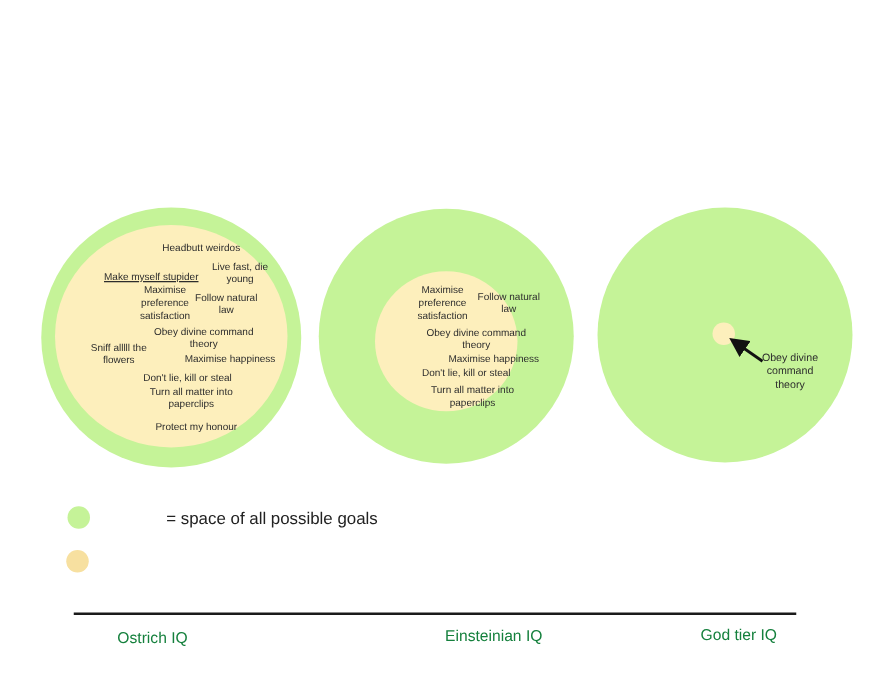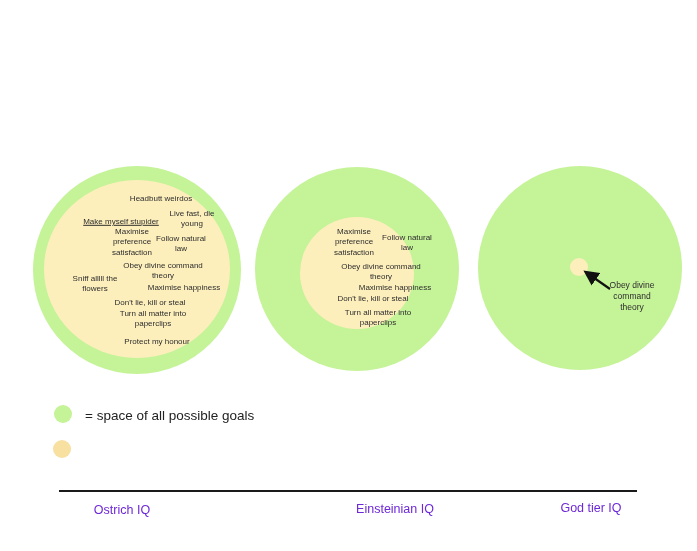--- a/index.html
+++ b/index.html
@@ -43,32 +43,33 @@
     position:absolute;
     width:18px; height:18px;
     border-radius:50%;
   }
   .legend-label {
     position:absolute;
     transform:translateY(-50%);
     font-size:13.5px;
     color:#222222;
     white-space:pre;
+    margin-left:48px;
   }
   .axis-line {
     position:absolute;
     left:59px; top:490px;
     width:578px; height:2px;
     background:#1a1a1a;
   }
   .axis-label {
     position:absolute;
     transform:translate(-50%,-50%);
     font-size:12.5px;
-    color:#6d28d9;
+    color:#15803d;
     white-space:nowrap;
   }
   .arrow-svg { position:absolute; left:578px; top:262px; }
 </style>
 </head>
 <body>
 
 <div id="canvas">
 
   <div class="green-circle" style="left:33px; top:166px; width:208px; height:208px;"></div>

